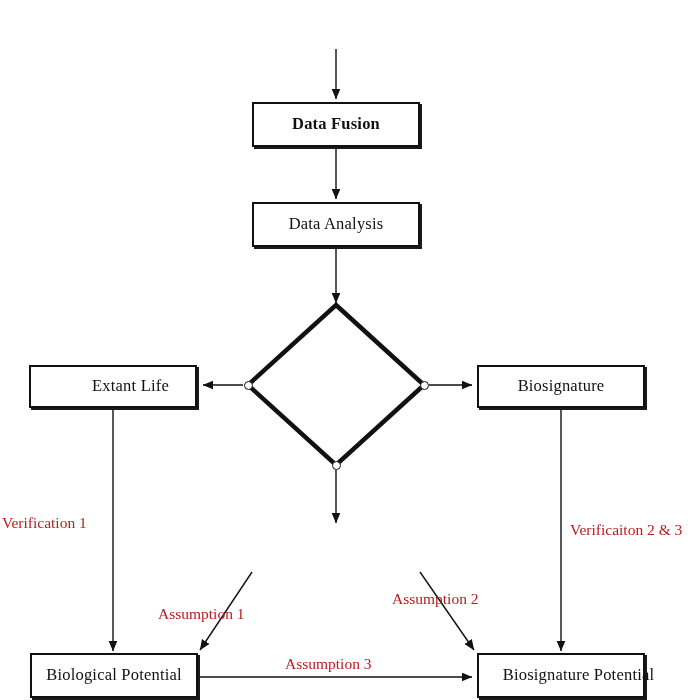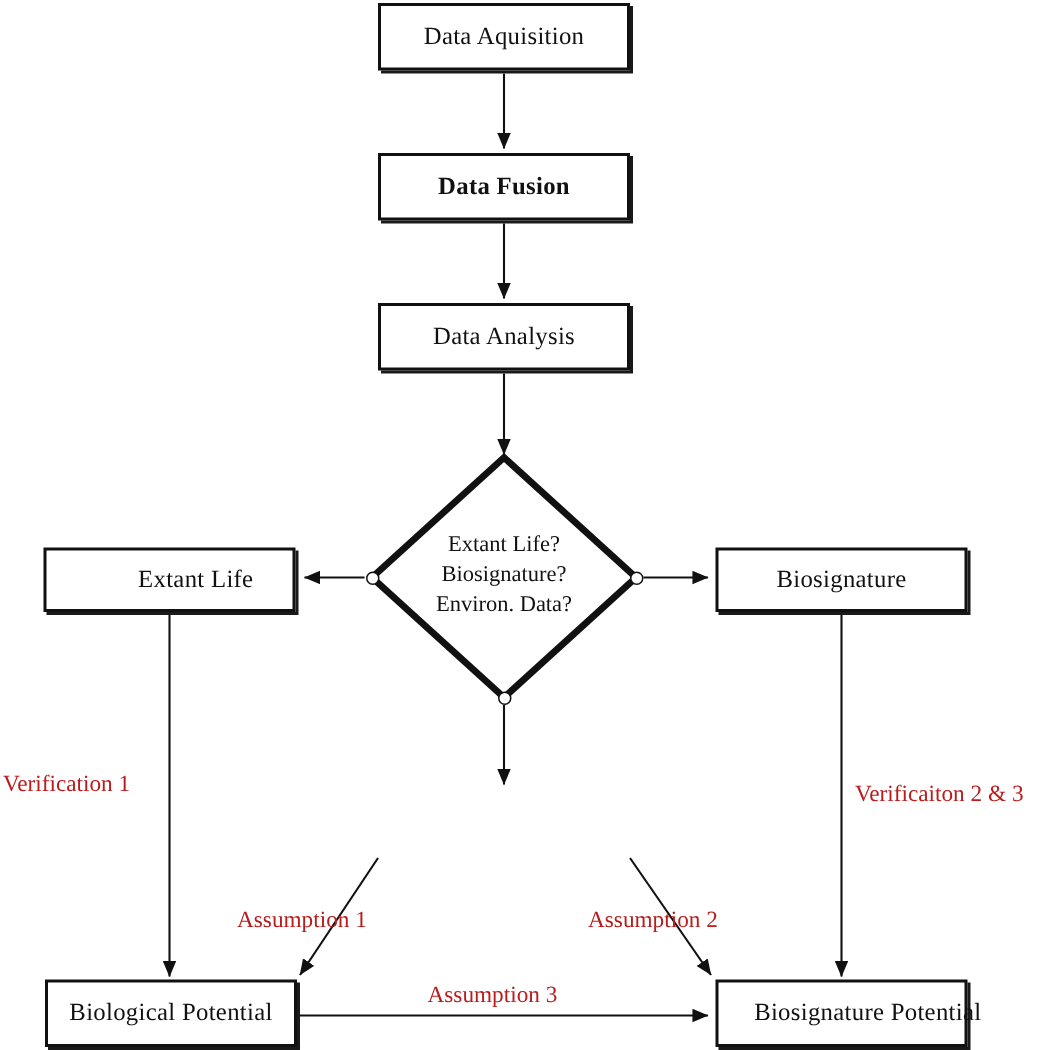--- a/index.html
+++ b/index.html
@@ -106,37 +106,29 @@
 
     <line x1="420" y1="572" x2="474" y2="650" stroke="#111111" stroke-width="1.4" marker-end="url(#arrowhead)"></line>
 
     <line x1="200" y1="677" x2="472" y2="677" stroke="#111111" stroke-width="1.4" marker-end="url(#arrowhead)"></line>
   </svg>
 
   <span class="port-dot" style="left:244px; top:381px;"></span>
   <span class="port-dot" style="left:420px; top:381px;"></span>
   <span class="port-dot" style="left:332px; top:461px;"></span>
 
-  <div class="node-box" style="left:252px; top:2px; width:168px; height:45px;">
-    <span class="node-label">Data Aquisition</span>
-  </div>
 
   <div class="node-box" style="left:252px; top:102px; width:168px; height:45px;font-weight:bold;">
     <span class="node-label">Data Fusion</span>
   </div>
 
   <div class="node-box" style="left:252px; top:202px; width:168px; height:45px;">
     <span class="node-label">Data Analysis</span>
   </div>
 
-  <div class="diamond-text" style="left:268px; top:354px; width:136px;">
-    <div>Extant Life?</div>
-    <div>Biosignature?</div>
-    <div>Environ. Data?</div>
-  </div>
 
   <div class="node-box" style="left:29px; top:365px; width:168px; height:43px;padding-left:35px;">
     <span class="node-label">Extant Life</span>
   </div>
 
   <div class="node-box" style="left:477px; top:365px; width:168px; height:43px;">
     <span class="node-label">Biosignature</span>
   </div>
 
 
@@ -147,17 +139,17 @@
   <div class="node-box" style="left:477px; top:653px; width:168px; height:45px;padding-left:35px;">
     <span class="node-label">Biosignature Potential</span>
   </div>
 
   <div class="edge-label" style="left:2px; top:514px;">Verification 1</div>
 
   <div class="edge-label" style="left:570px; top:521px;">Verificaiton 2 &amp; 3</div>
 
   <div class="edge-label" style="left:158px; top:605px;">Assumption 1</div>
 
-  <div class="edge-label" style="left:392px; top:605px;">Assumption 2</div>
+  <div class="edge-label" style="left:392px; top:590px;">Assumption 2</div>
 
   <div class="edge-label" style="left:285px; top:655px;">Assumption 3</div>
 
 </div>
 
 </body></html>

